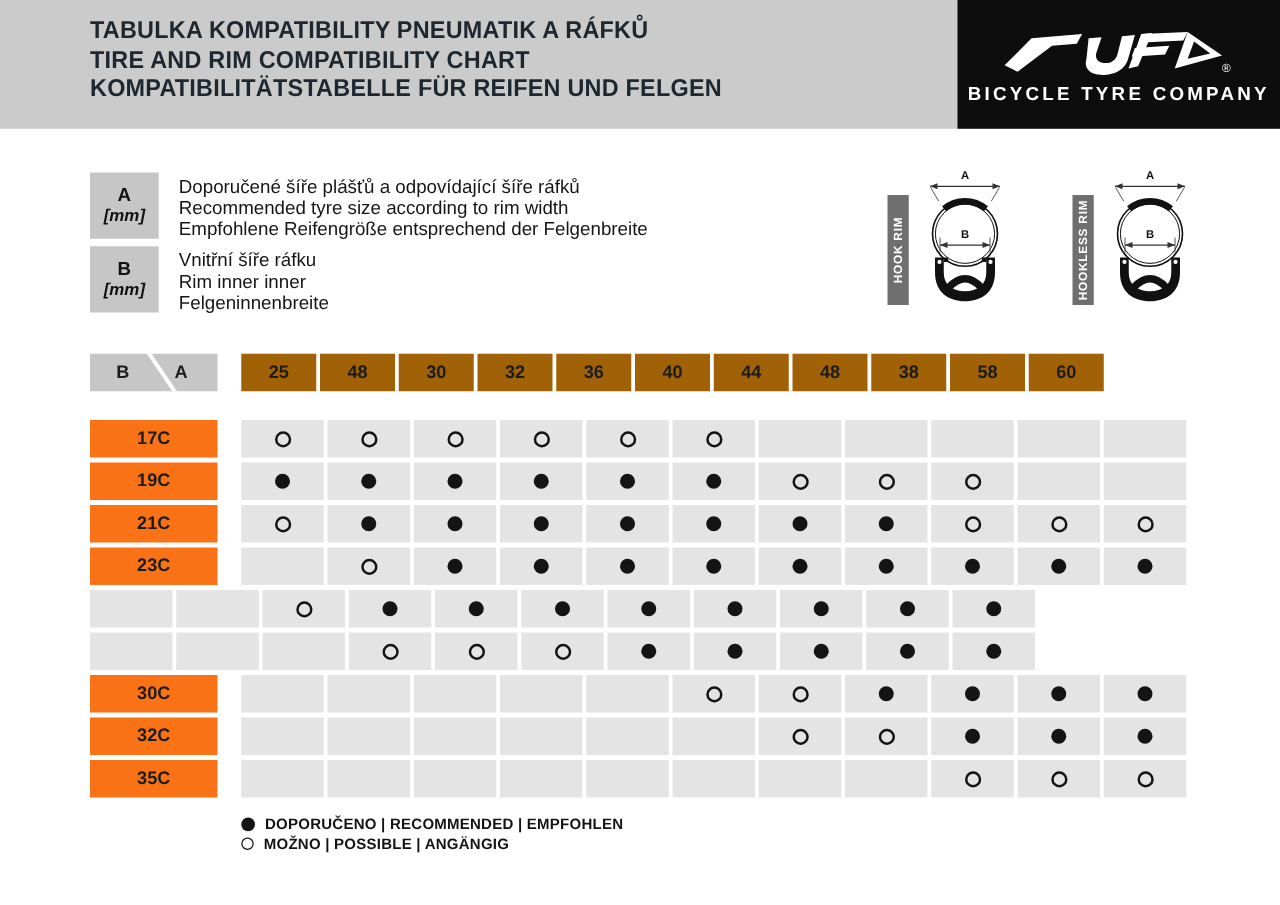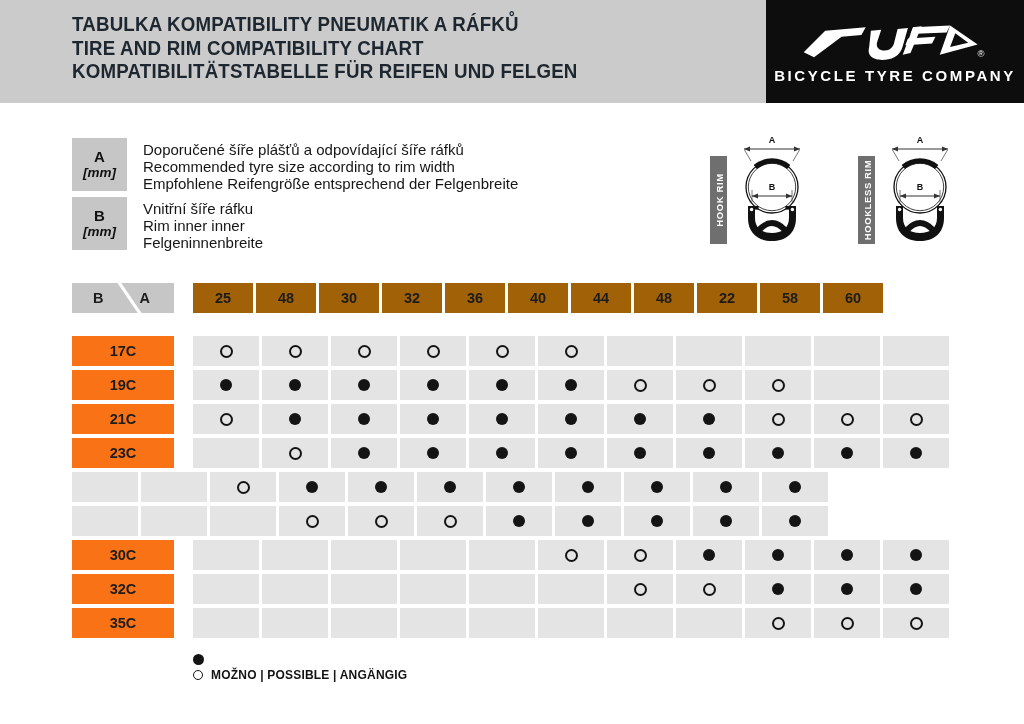--- a/index.html
+++ b/index.html
@@ -184,21 +184,21 @@
     </div>
 
   <div class="colhead">25</div>
       <div class="colhead">48</div>
       <div class="colhead">30</div>
       <div class="colhead">32</div>
       <div class="colhead">36</div>
       <div class="colhead">40</div>
       <div class="colhead">44</div>
       <div class="colhead">48</div>
-      <div class="colhead">22</div>
+      <div class="colhead">38</div>
       <div class="colhead">58</div>
       <div class="colhead">60</div>
     </div>
   <div class="tbody">
 
   <div class="trow">
         <div class="rowlabel">17C</div>
         <div class="cell">
           <span class="dot-p"></span>
         </div>
@@ -454,18 +454,19 @@
         <div class="cell">
           <span class="dot-p"></span>
         </div>
       </div>
     </div>
 </div>
 
 <div class="legend">
   <div class="legend-row">
     <span class="dot-r"></span>
+    <span>DOPORUČENO | RECOMMENDED | EMPFOHLEN</span>
   </div>
   <div class="legend-row">
     <span class="dot-p"></span>
     <span>MOŽNO | POSSIBLE | ANGÄNGIG</span>
   </div>
 </div>
 
 </body></html>

